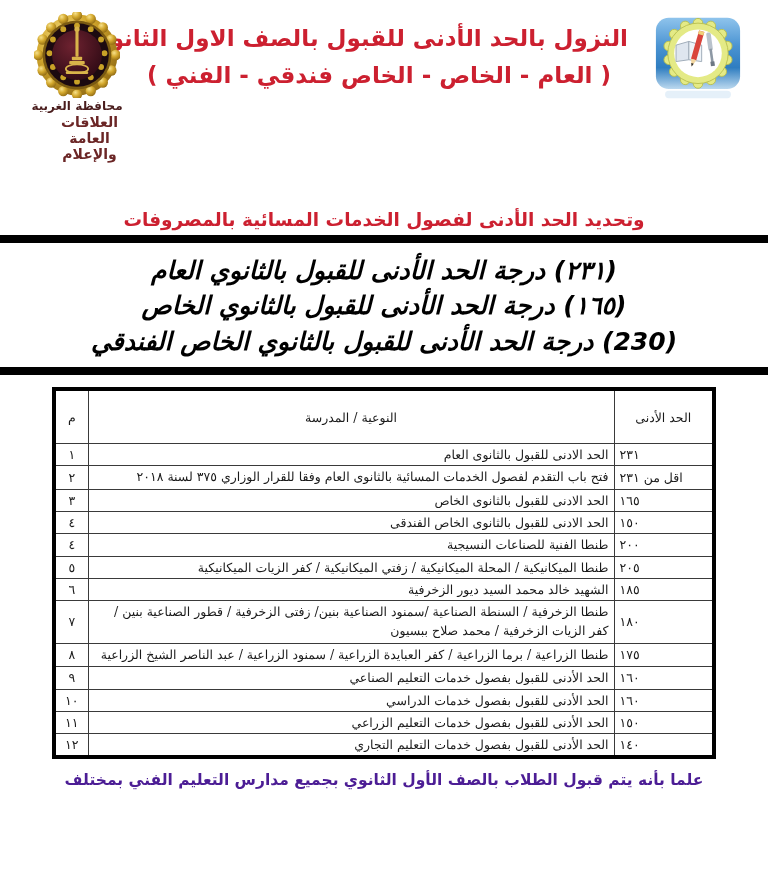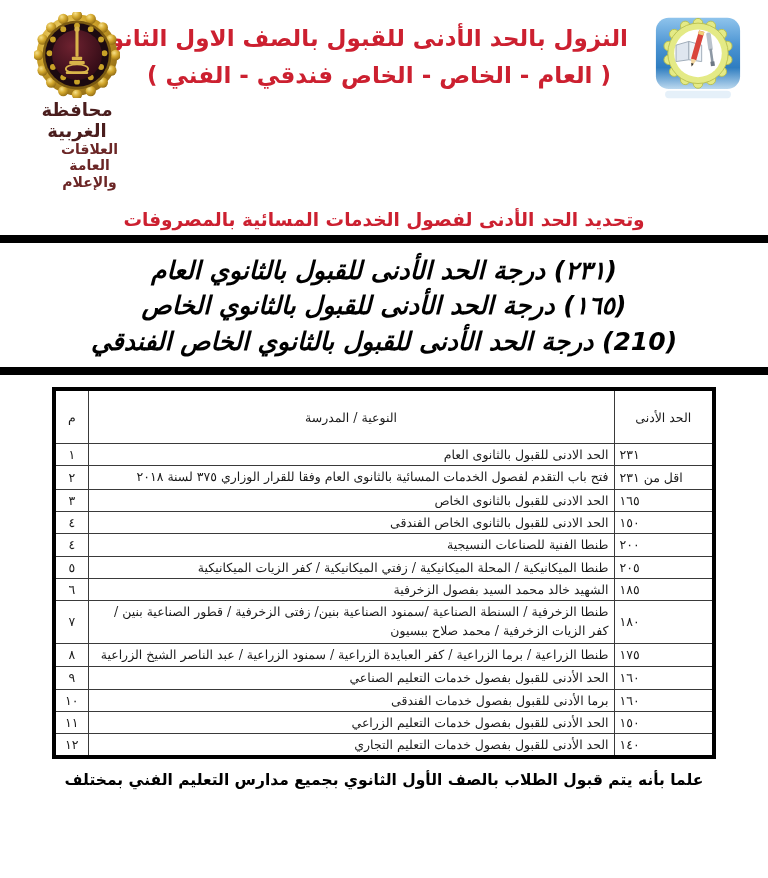--- a/index.html
+++ b/index.html
@@ -35,21 +35,21 @@
     width: 112px;
     text-align: center;
   }
   .seal {
     width: 86px; height: 86px;
     margin: 0 auto;
     position: relative;
   }
   .seal svg { display:block; width:100%; height:100%; }
   .gov-name {
-    font-size: 18px;
+    font-size: 12px;
     font-weight: bold;
     color: #4a1d1d;
     margin-top: 2px;
     line-height: 1.15;
     letter-spacing: -0.2px;
   }
   .gov-sub {
     font-size: 14px;
     font-weight: bold;
     color: #6b2626;
@@ -136,21 +136,21 @@
     padding-right: 7px;
   }
   td.c-type-cell.multi { line-height: 1.5; }
 
   
   .footer {
     padding: 10px 44px 0 44px;
     text-align: center;
   }
   .footer-line {
-    color: #000000;
+    color: #4c1d95;
     font-weight: bold;
     font-size: 15.5px;
     line-height: 1.52;
     letter-spacing: -0.2px;
   }
 </style>
 </head>
 <body>
 
 <div class="header">
@@ -293,21 +293,21 @@
 </div>
 
 <div class="title-block" style="padding:0 14px;">
   <div class="title-line wide">وتحديد الحد الأدنى لفصول الخدمات المسائية بالمصروفات</div>
 </div>
 
 <div class="rule"></div>
 <div class="notice">
   <div class="notice-line">(٢٣١) درجة الحد الأدنى للقبول بالثانوي العام</div>
   <div class="notice-line">(١٦٥) درجة الحد الأدنى للقبول بالثانوي الخاص</div>
-  <div class="notice-line">(210) درجة الحد الأدنى للقبول بالثانوي الخاص الفندقي</div>
+  <div class="notice-line">(230) درجة الحد الأدنى للقبول بالثانوي الخاص الفندقي</div>
 </div>
 <div class="rule"></div>
 
 <div class="table-wrap">
   <table class="grid">
     <colgroup>
       <col class="c-min">
         <col>
         <col class="c-num">
     </colgroup>
@@ -344,41 +344,41 @@
           <td class="c-type-cell">طنطا الفنية للصناعات  النسيجية</td>
           <td class="c-num-cell">٤</td>
         </tr>
         <tr>
           <td class="c-min-cell">٢٠٥</td>
           <td class="c-type-cell">طنطا الميكانيكية / المحلة الميكانيكية / زفتي الميكانيكية / كفر الزيات الميكانيكية</td>
           <td class="c-num-cell">٥</td>
         </tr>
         <tr>
           <td class="c-min-cell">١٨٥</td>
-          <td class="c-type-cell">الشهيد خالد محمد السيد بفصول الزخرفية</td>
+          <td class="c-type-cell">الشهيد خالد محمد السيد ديور الزخرفية</td>
           <td class="c-num-cell">٦</td>
         </tr>
         <tr>
           <td class="c-min-cell">١٨٠</td>
           <td class="c-type-cell multi">طنطا الزخرفية / السنطة الصناعية /سمنود الصناعية بنين/ زفتى الزخرفية  / قطور الصناعية بنين / كفر الزيات الزخرفية / محمد صلاح ببسيون</td>
           <td class="c-num-cell">٧</td>
         </tr>
         <tr>
           <td class="c-min-cell">١٧٥</td>
           <td class="c-type-cell multi">طنطا الزراعية / برما الزراعية / كفر العبايدة الزراعية / سمنود الزراعية / عبد الناصر الشيخ الزراعية</td>
           <td class="c-num-cell">٨</td>
         </tr>
         <tr>
           <td class="c-min-cell">١٦٠</td>
           <td class="c-type-cell">الحد الأدنى للقبول بفصول خدمات التعليم الصناعي</td>
           <td class="c-num-cell">٩</td>
         </tr>
         <tr>
           <td class="c-min-cell">١٦٠</td>
-          <td class="c-type-cell">برما الأدنى للقبول بفصول خدمات الفندقى</td>
+          <td class="c-type-cell">الحد الأدنى للقبول بفصول خدمات الدراسي</td>
           <td class="c-num-cell">١٠</td>
         </tr>
         <tr>
           <td class="c-min-cell">١٥٠</td>
           <td class="c-type-cell">الحد الأدنى للقبول بفصول خدمات التعليم الزراعي</td>
           <td class="c-num-cell">١١</td>
         </tr>
         <tr>
           <td class="c-min-cell">١٤٠</td>
           <td class="c-type-cell">الحد الأدنى للقبول بفصول خدمات التعليم التجاري</td>

